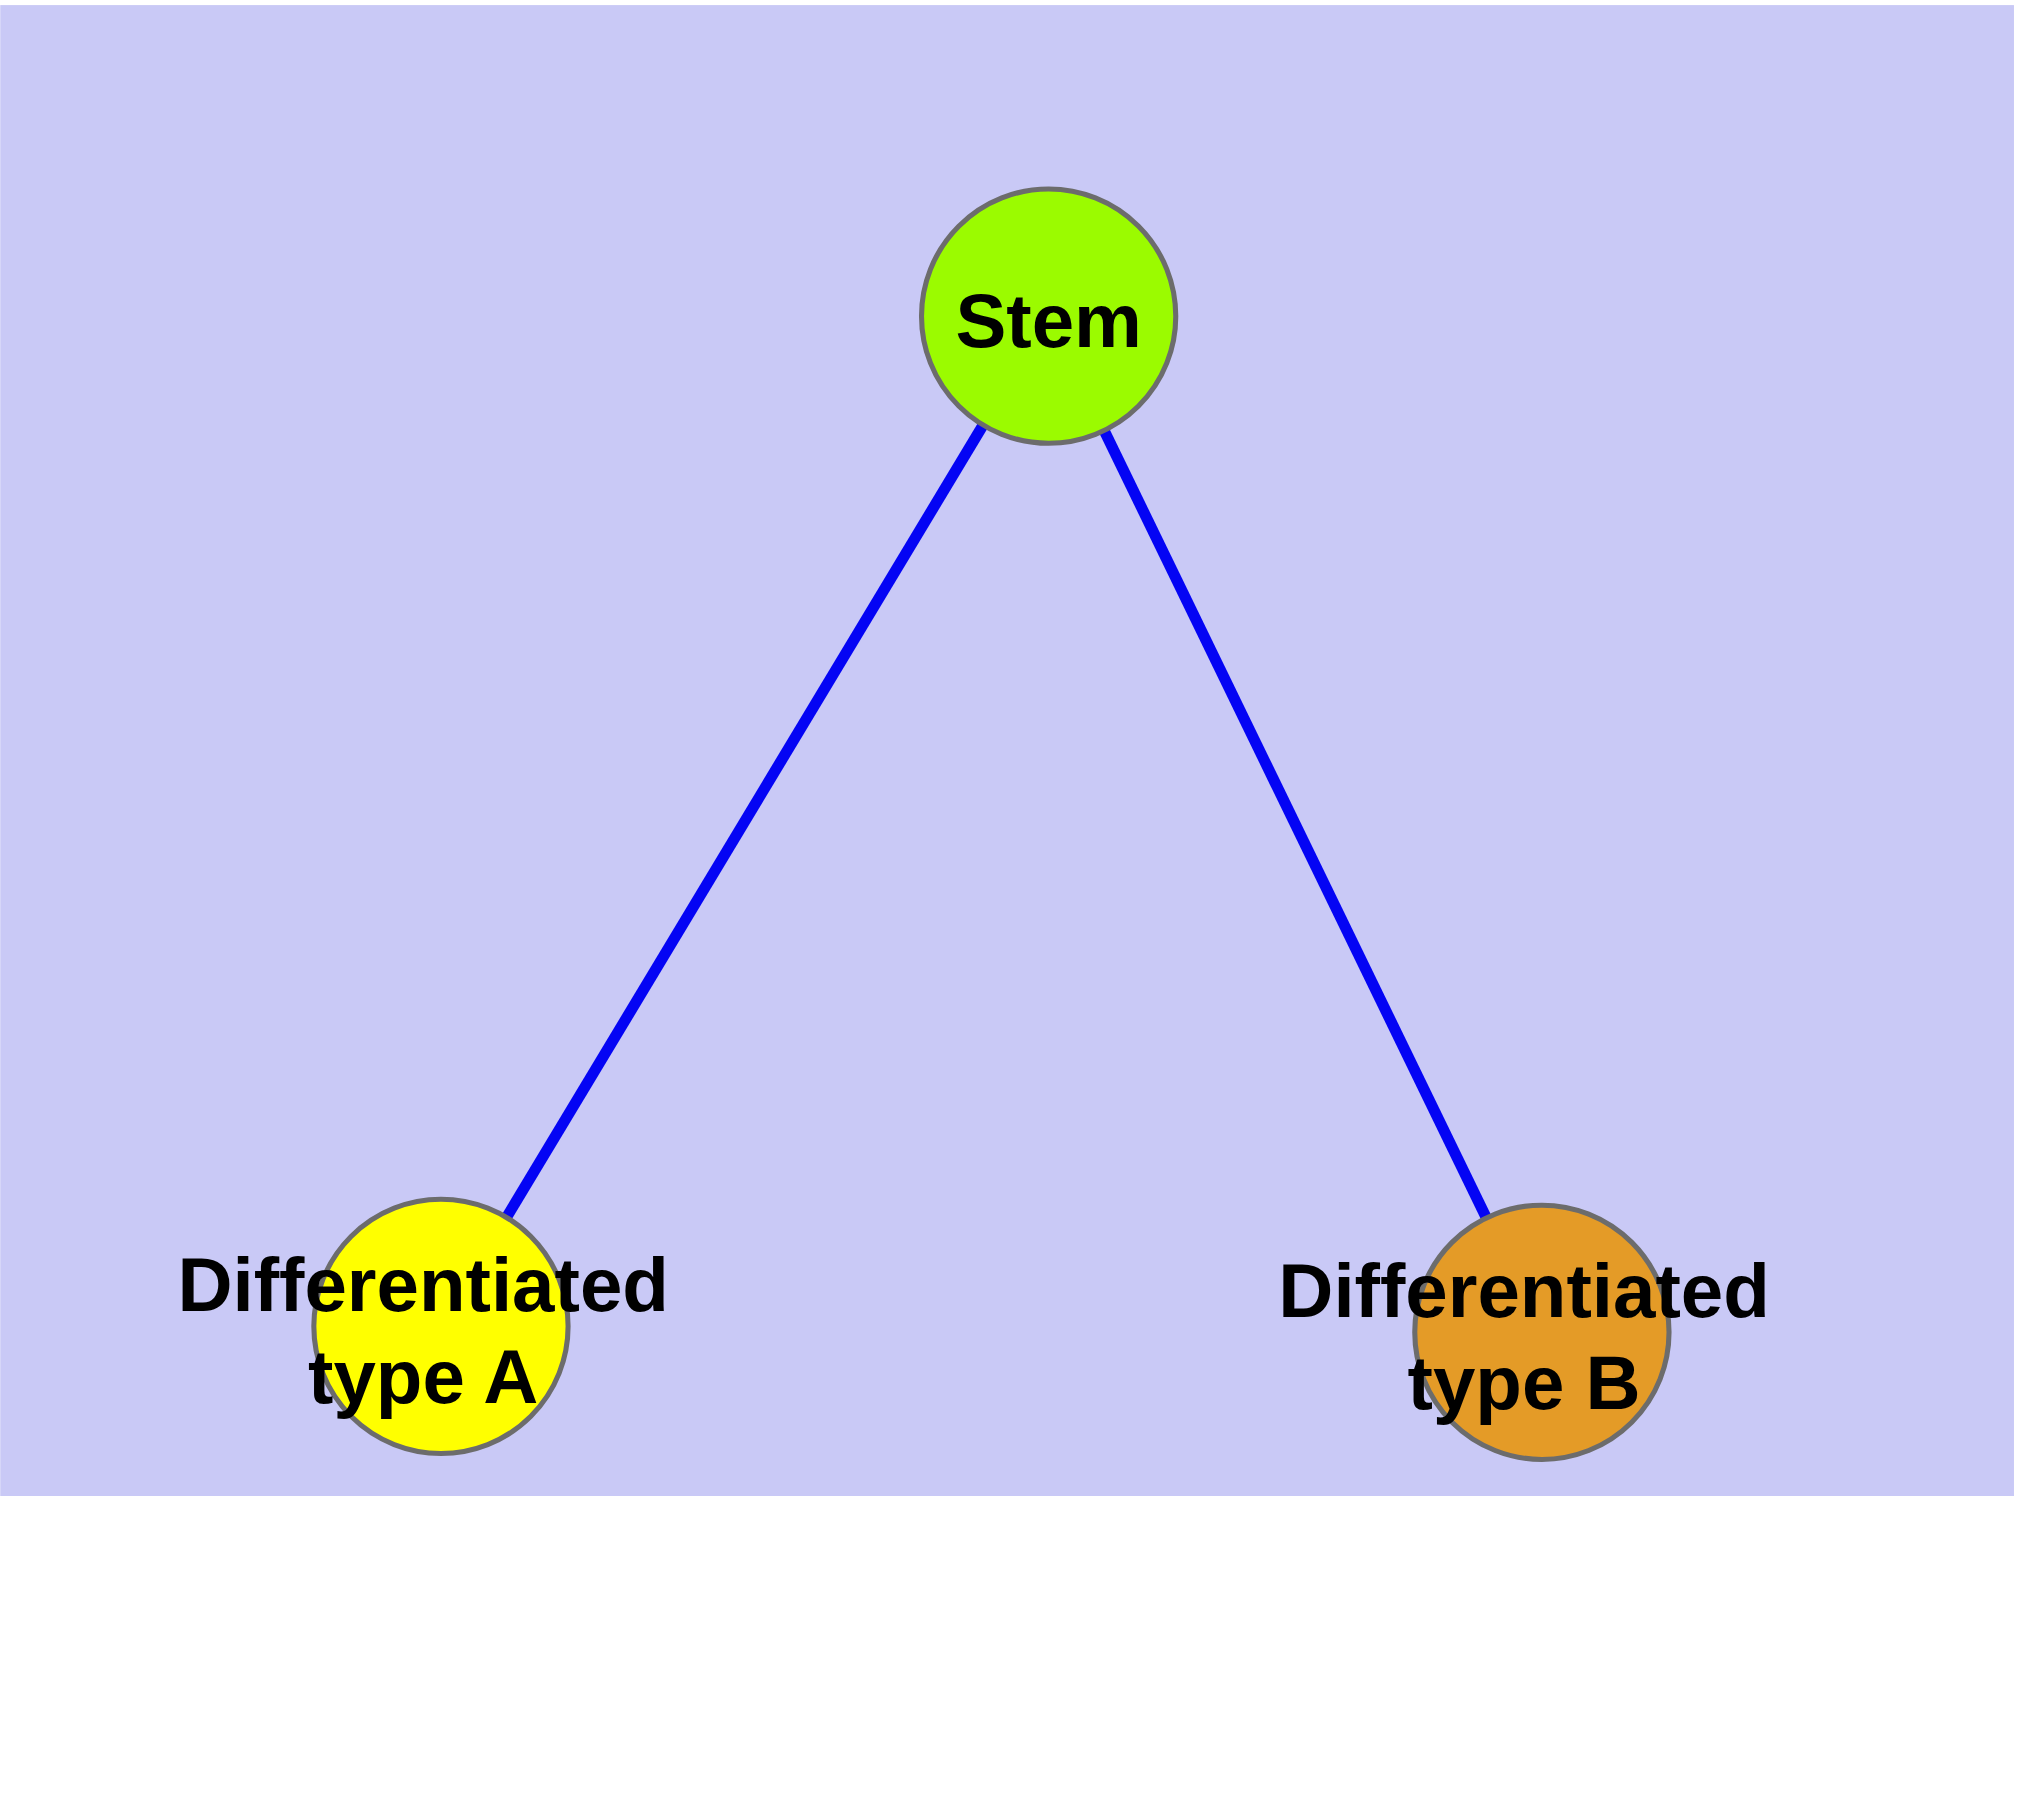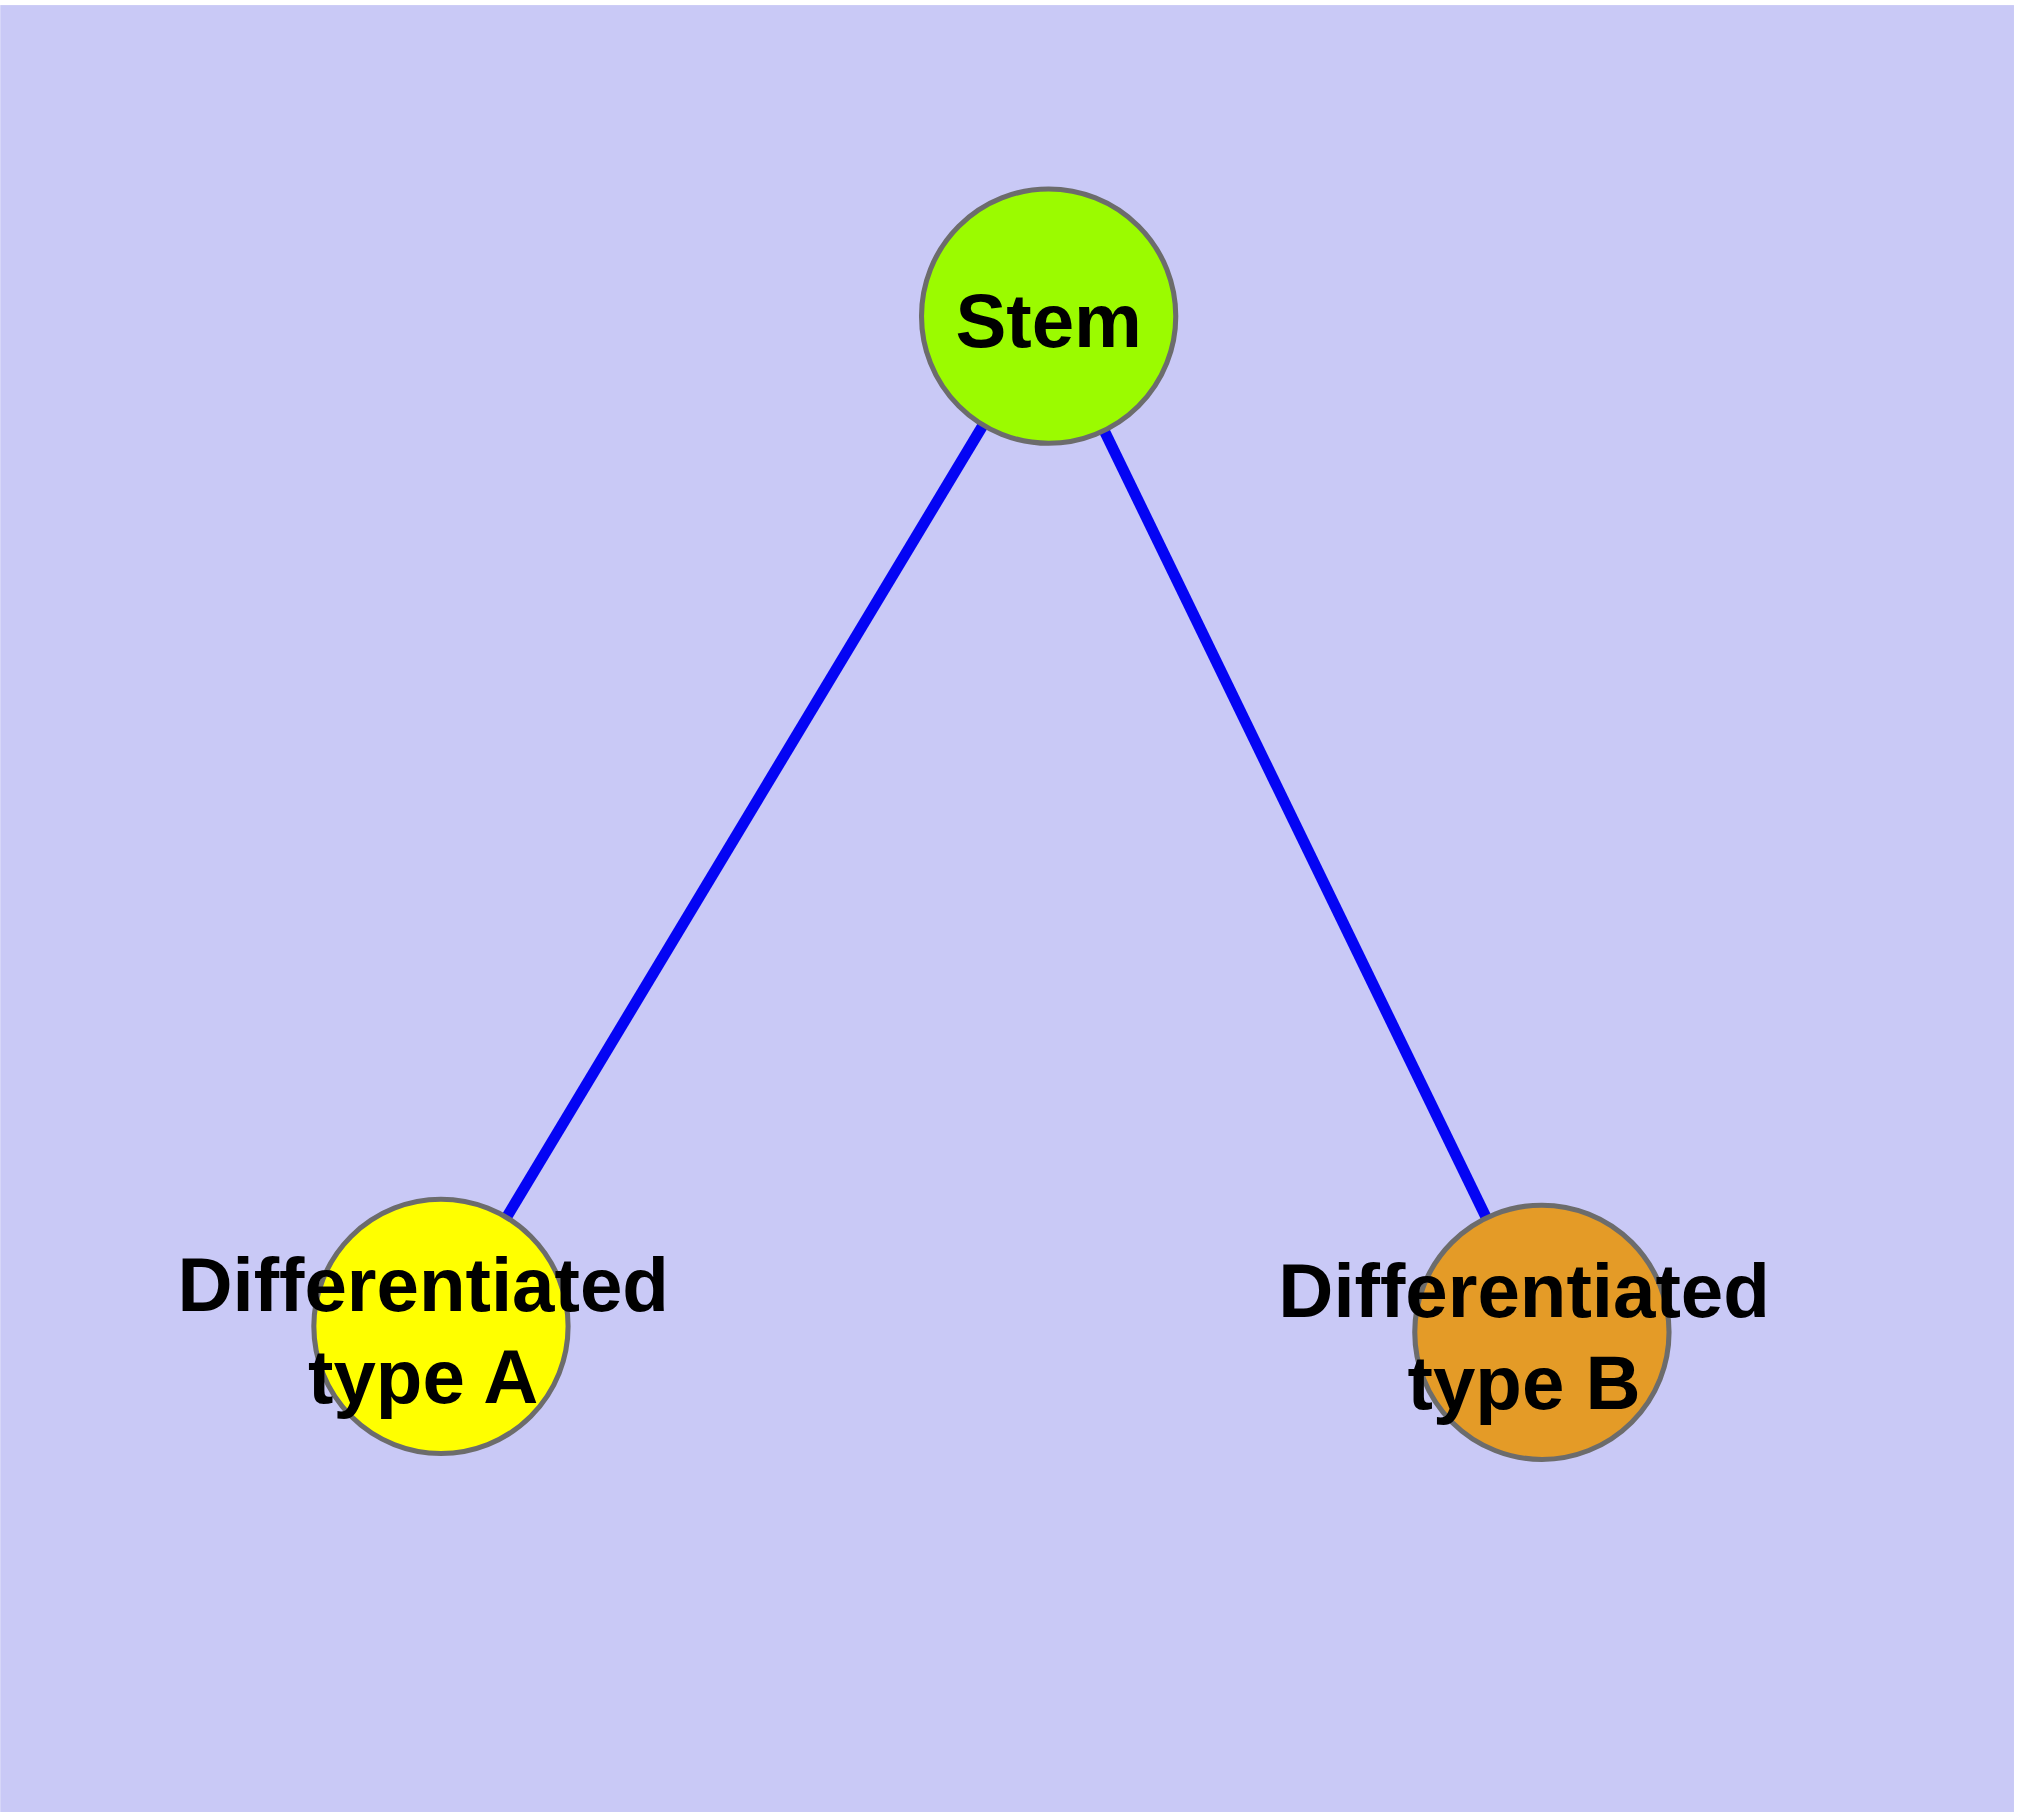--- a/index.html
+++ b/index.html
@@ -3,21 +3,21 @@
 <meta charset="utf-8">
 <style>
   html, body {
     margin: 0;
     padding: 0;
     background: #FFFFFF;
   }
   .stage {
     position: relative;
     width: 2021px;
-    height: 1812px;
+    height: 1496px;
     overflow: hidden;
   }
   svg.graph {
     display: block;
     width: 2021px;
     height: 1812px;
   }
   .node-label {
     font-family: "Liberation Sans", sans-serif;
     font-weight: bold;

